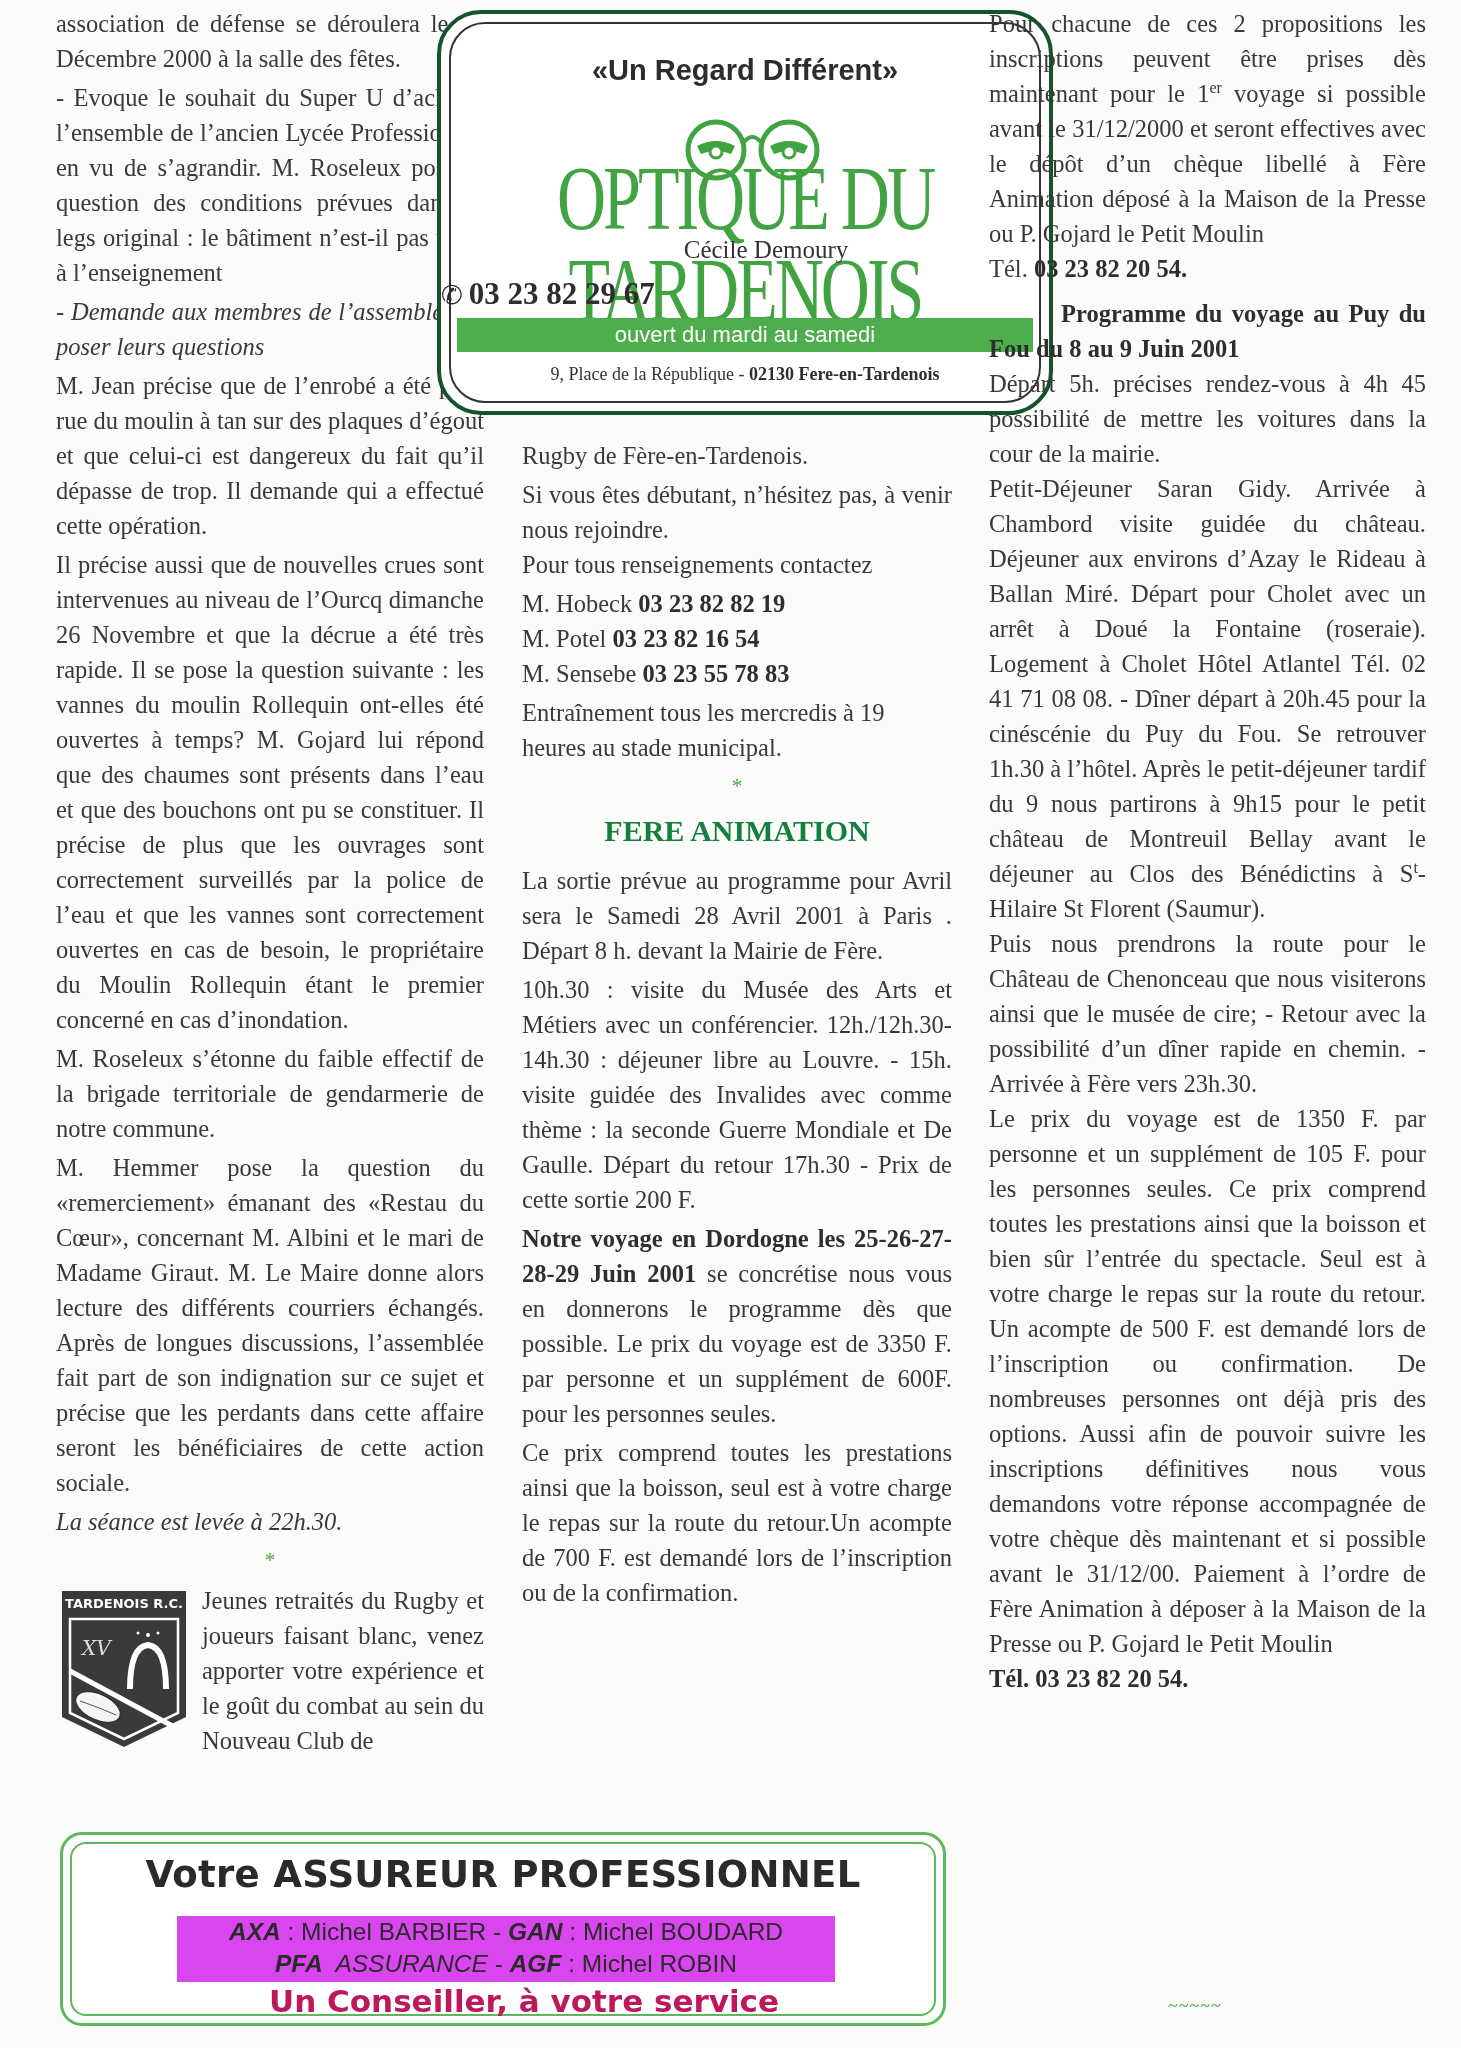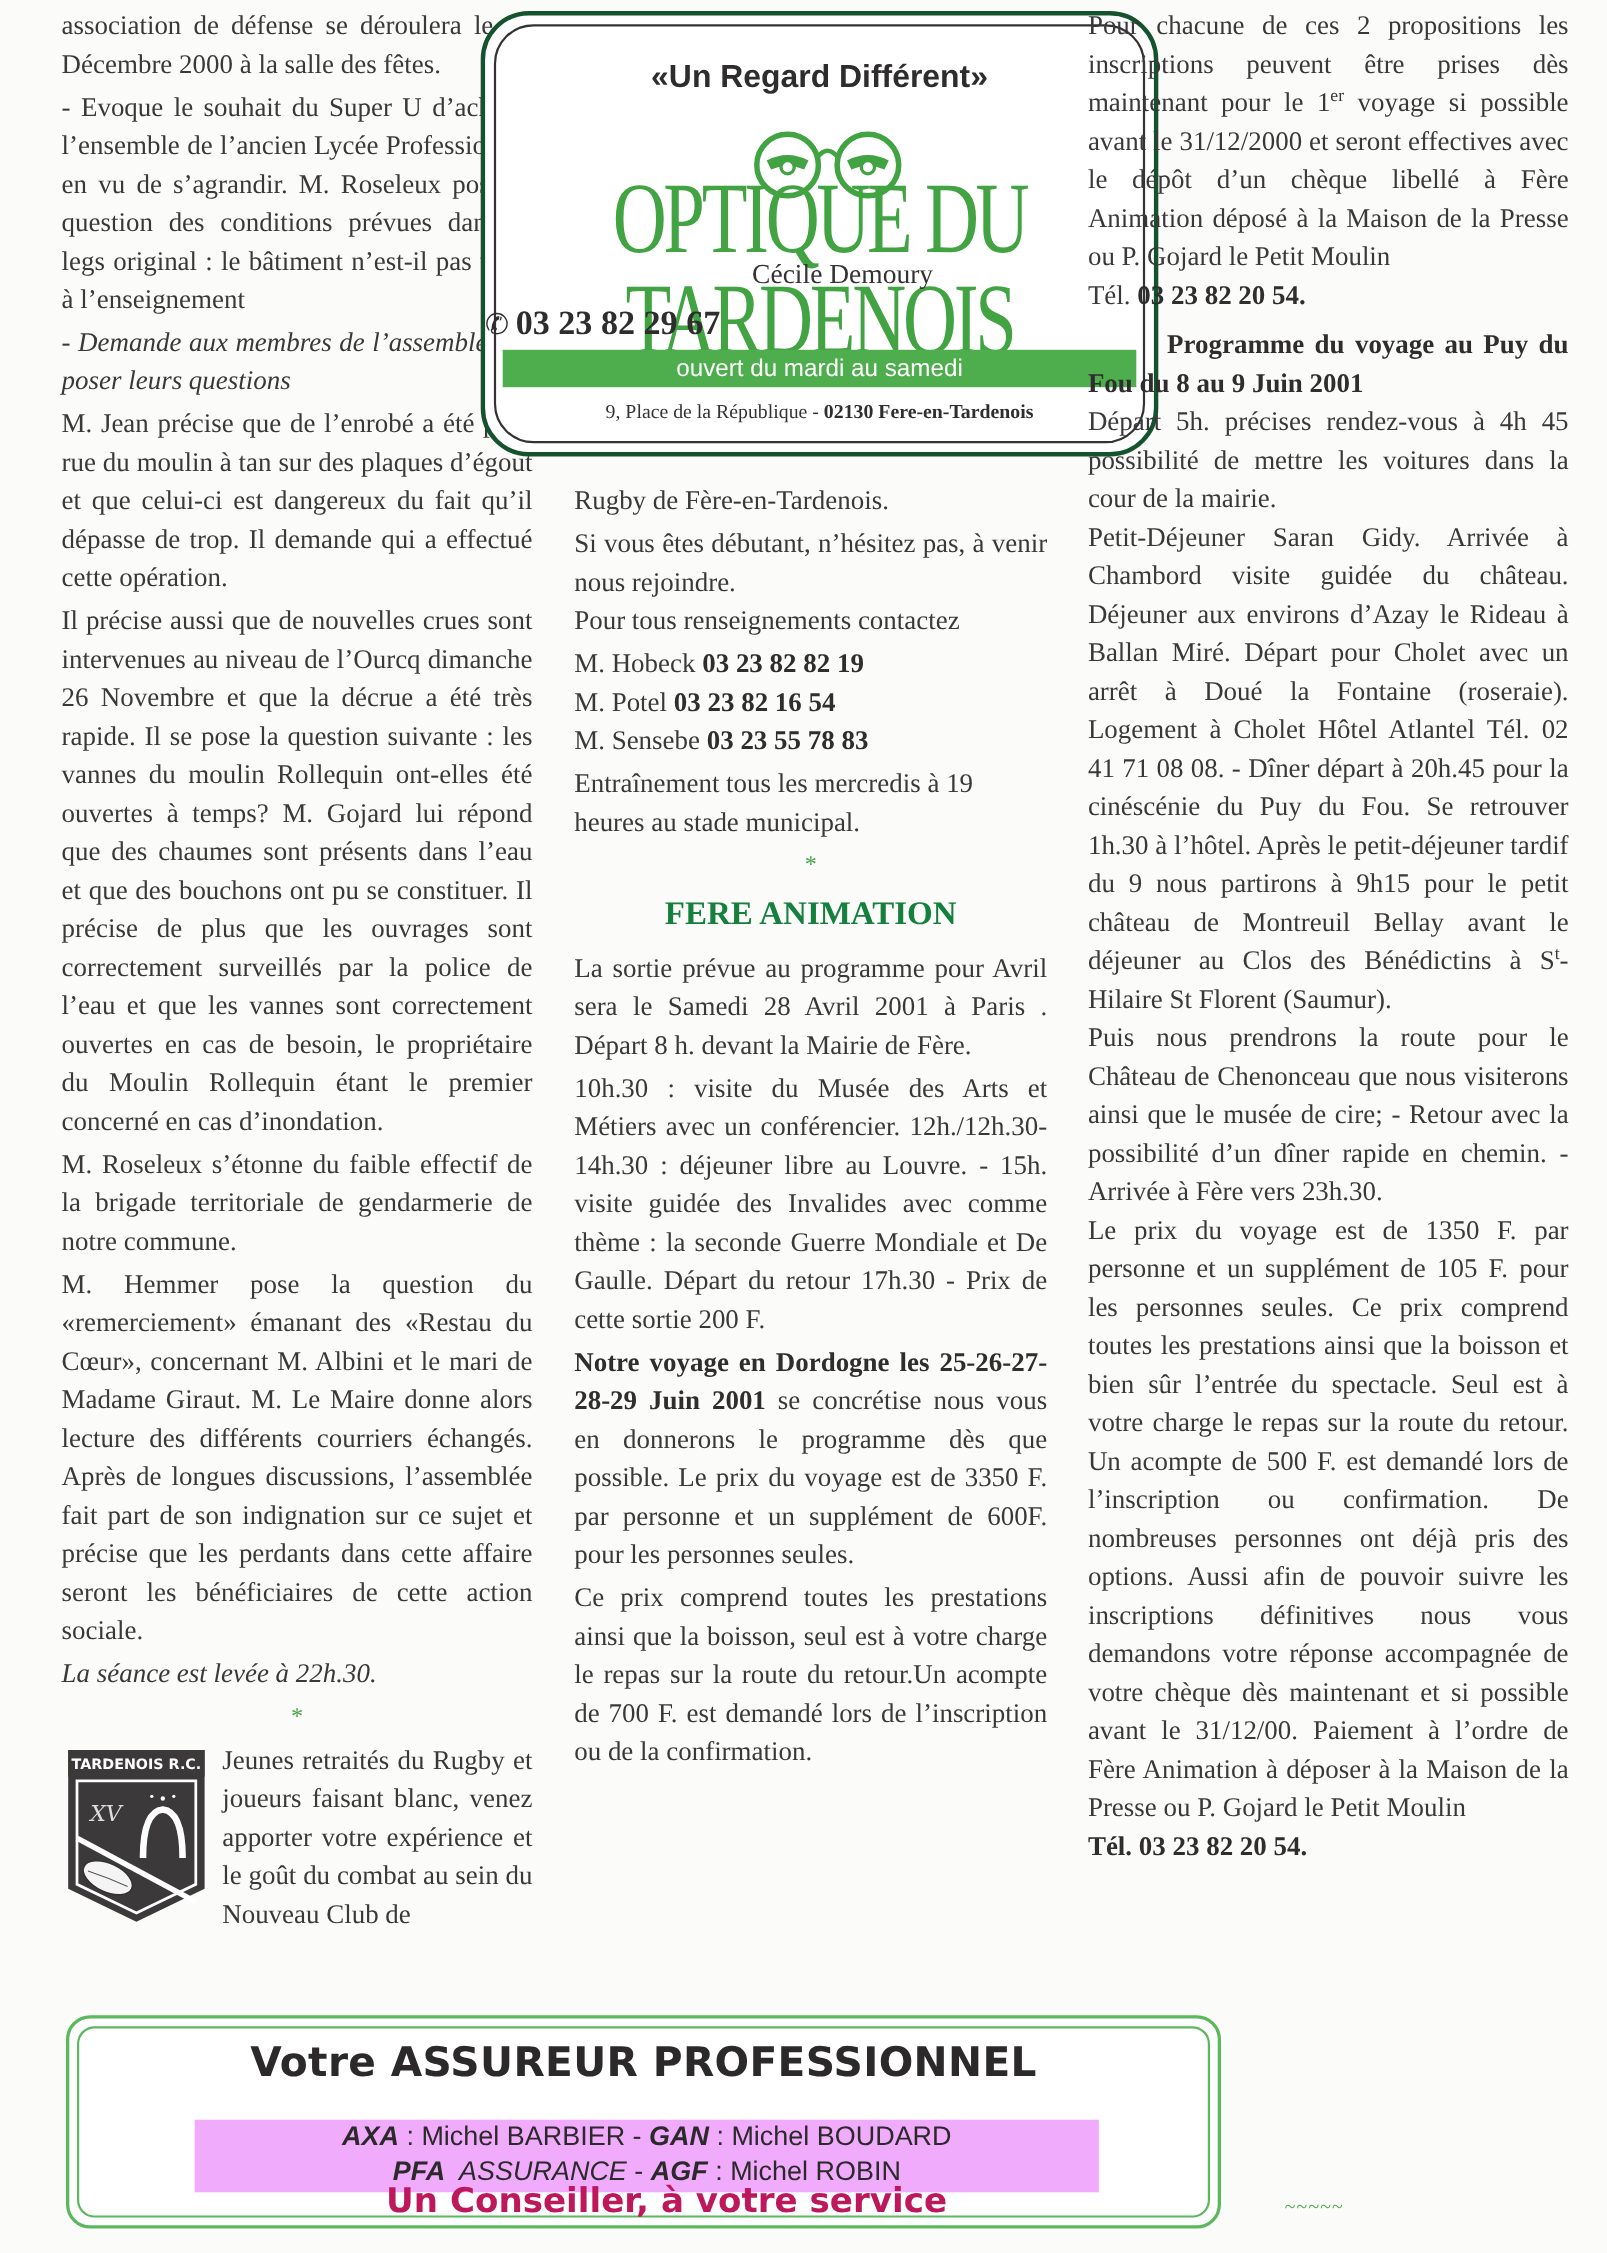--- a/index.html
+++ b/index.html
@@ -36,27 +36,27 @@
   .opt-phone .ph-icon { font-weight: normal; font-size: 26px; margin-right: 6px; }
   .opt-hours { position: absolute; left: 16px; right: 16px; top: 304px; height: 34px; background: #4eae4e;
     color: #fff; text-align: center; font-family: "Liberation Sans", sans-serif; font-size: 22px; line-height: 34px; }
   .opt-address { position: absolute; left: 0; right: 0; top: 350px; text-align: center; font-size: 18px; color: #333; }
 
   
   .rugby-wrap { position: relative; }
   #rugby-badge { float: left; width: 128px; height: 160px; margin: 6px 14px 0 4px; }
 
   
-  #ad-assureur { position: absolute; left: 60px; top: 1832px; width: 1050px; height: 194px;
+  #ad-assureur { position: absolute; left: 60px; top: 1832px; width: 886px; height: 194px;
     border: 3px solid #5cb85c; border-radius: 22px; background: #fff; }
   #ad-assureur .inner { position: absolute; left: 7px; top: 7px; right: 7px; bottom: 7px;
     border: 2px solid #5cb85c; border-radius: 16px; }
   .as-title { position: absolute; left: 0; right: 0; top: 18px; text-align: center;
     font-family: "DejaVu Sans", sans-serif; font-weight: bold; font-size: 37px; color: #2b2929; letter-spacing: 0.3px; }
-  .as-band { position: absolute; left: 114px; right: 108px; top: 81px; height: 66px; background: #f0abfc; margin-top: 11px; }
+  .as-band { position: absolute; left: 114px; right: 108px; top: 81px; height: 66px; background: #d946ef; }
   .as-line { text-align: center; font-family: "Liberation Sans", sans-serif; font-size: 24.5px; line-height: 32px; color: #2b2929; }
   .as-line .co { font-weight: bold; font-style: italic; }
   .as-line .ital { font-style: italic; }
   .as-foot { position: absolute; left: 0; right: 0; top: 148px; text-align: center;
     font-family: "DejaVu Sans", sans-serif; font-weight: bold; font-size: 31px; color: #be185d; padding-left: 42px; }
 
   .tilde { position: absolute; left: 1168px; top: 1996px; color: #4aa84a; font-size: 18px; letter-spacing: 1px; }
 </style>
 </head>
 <body>

